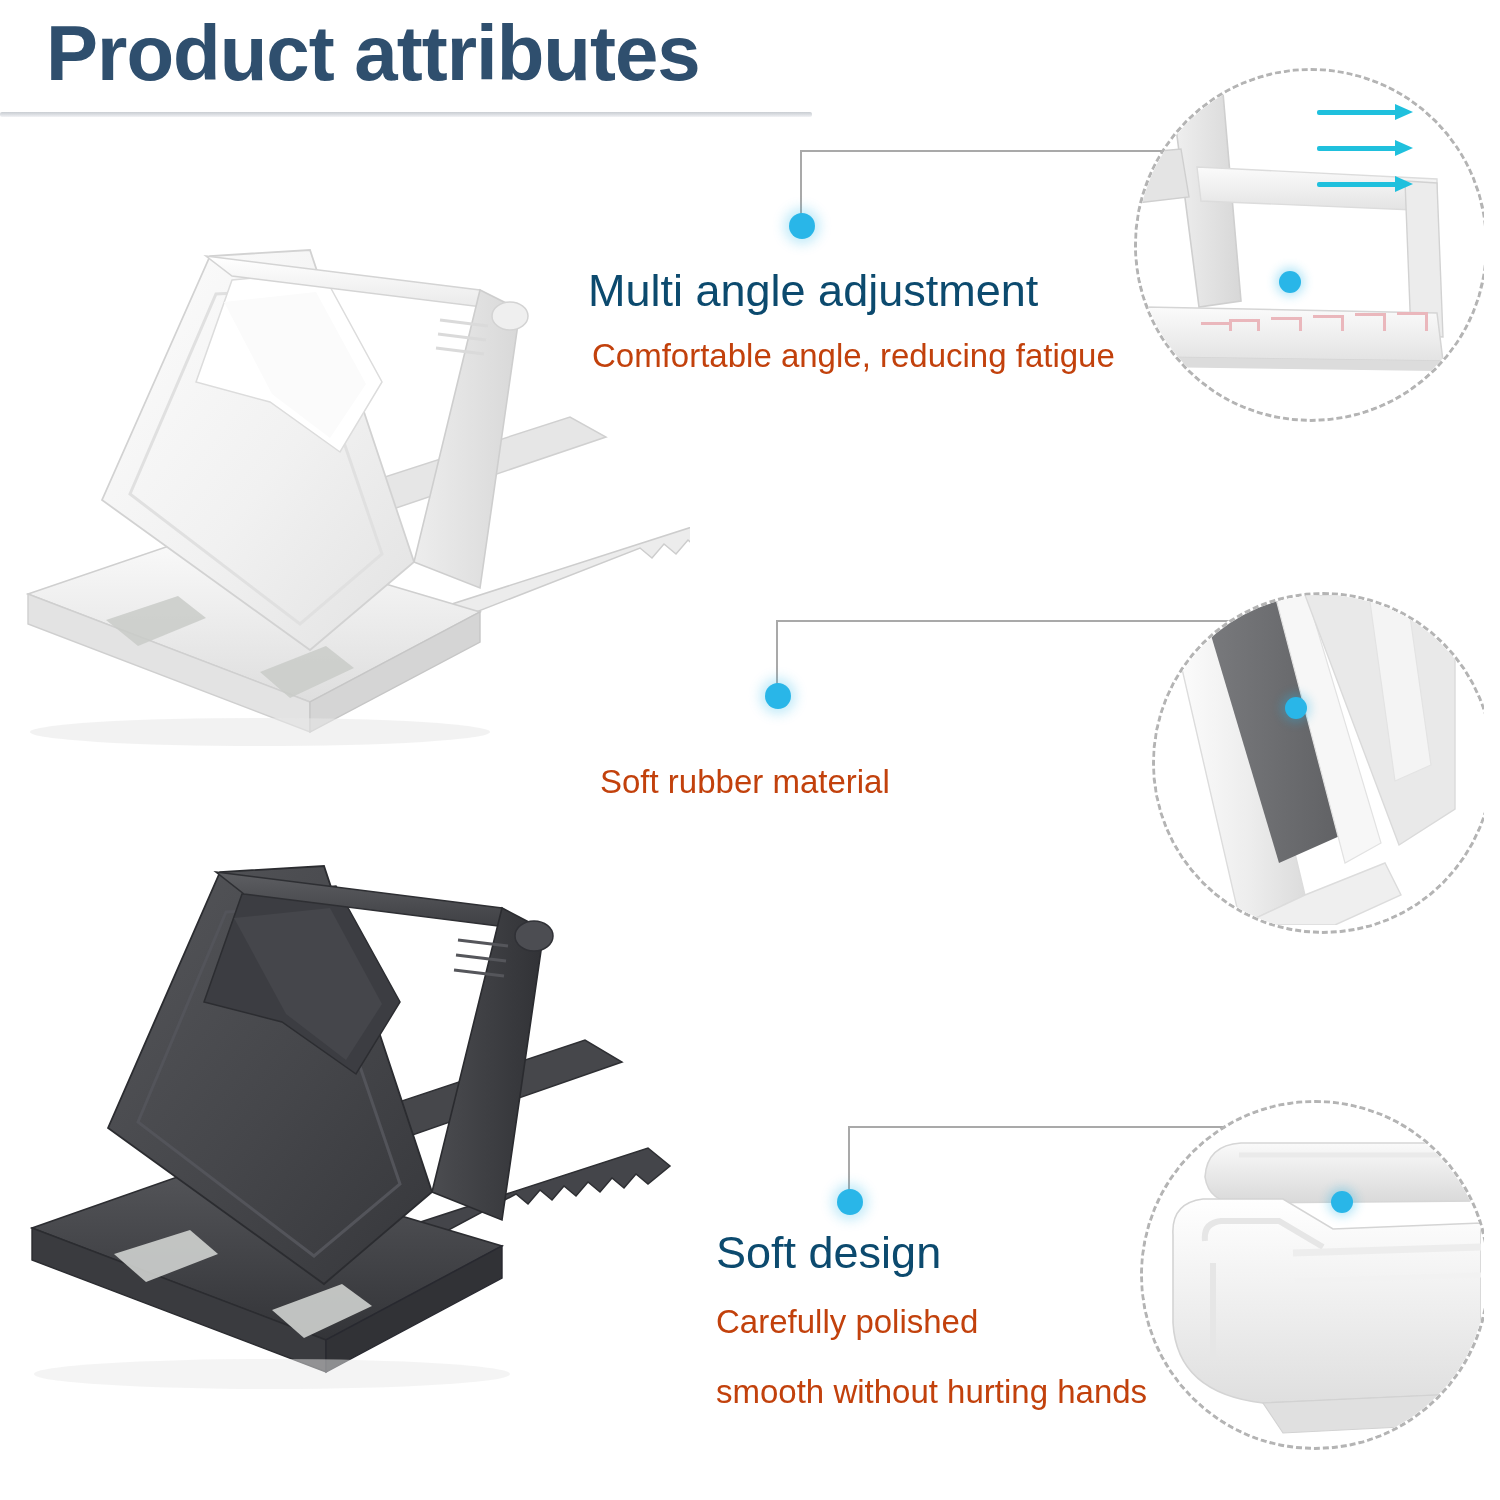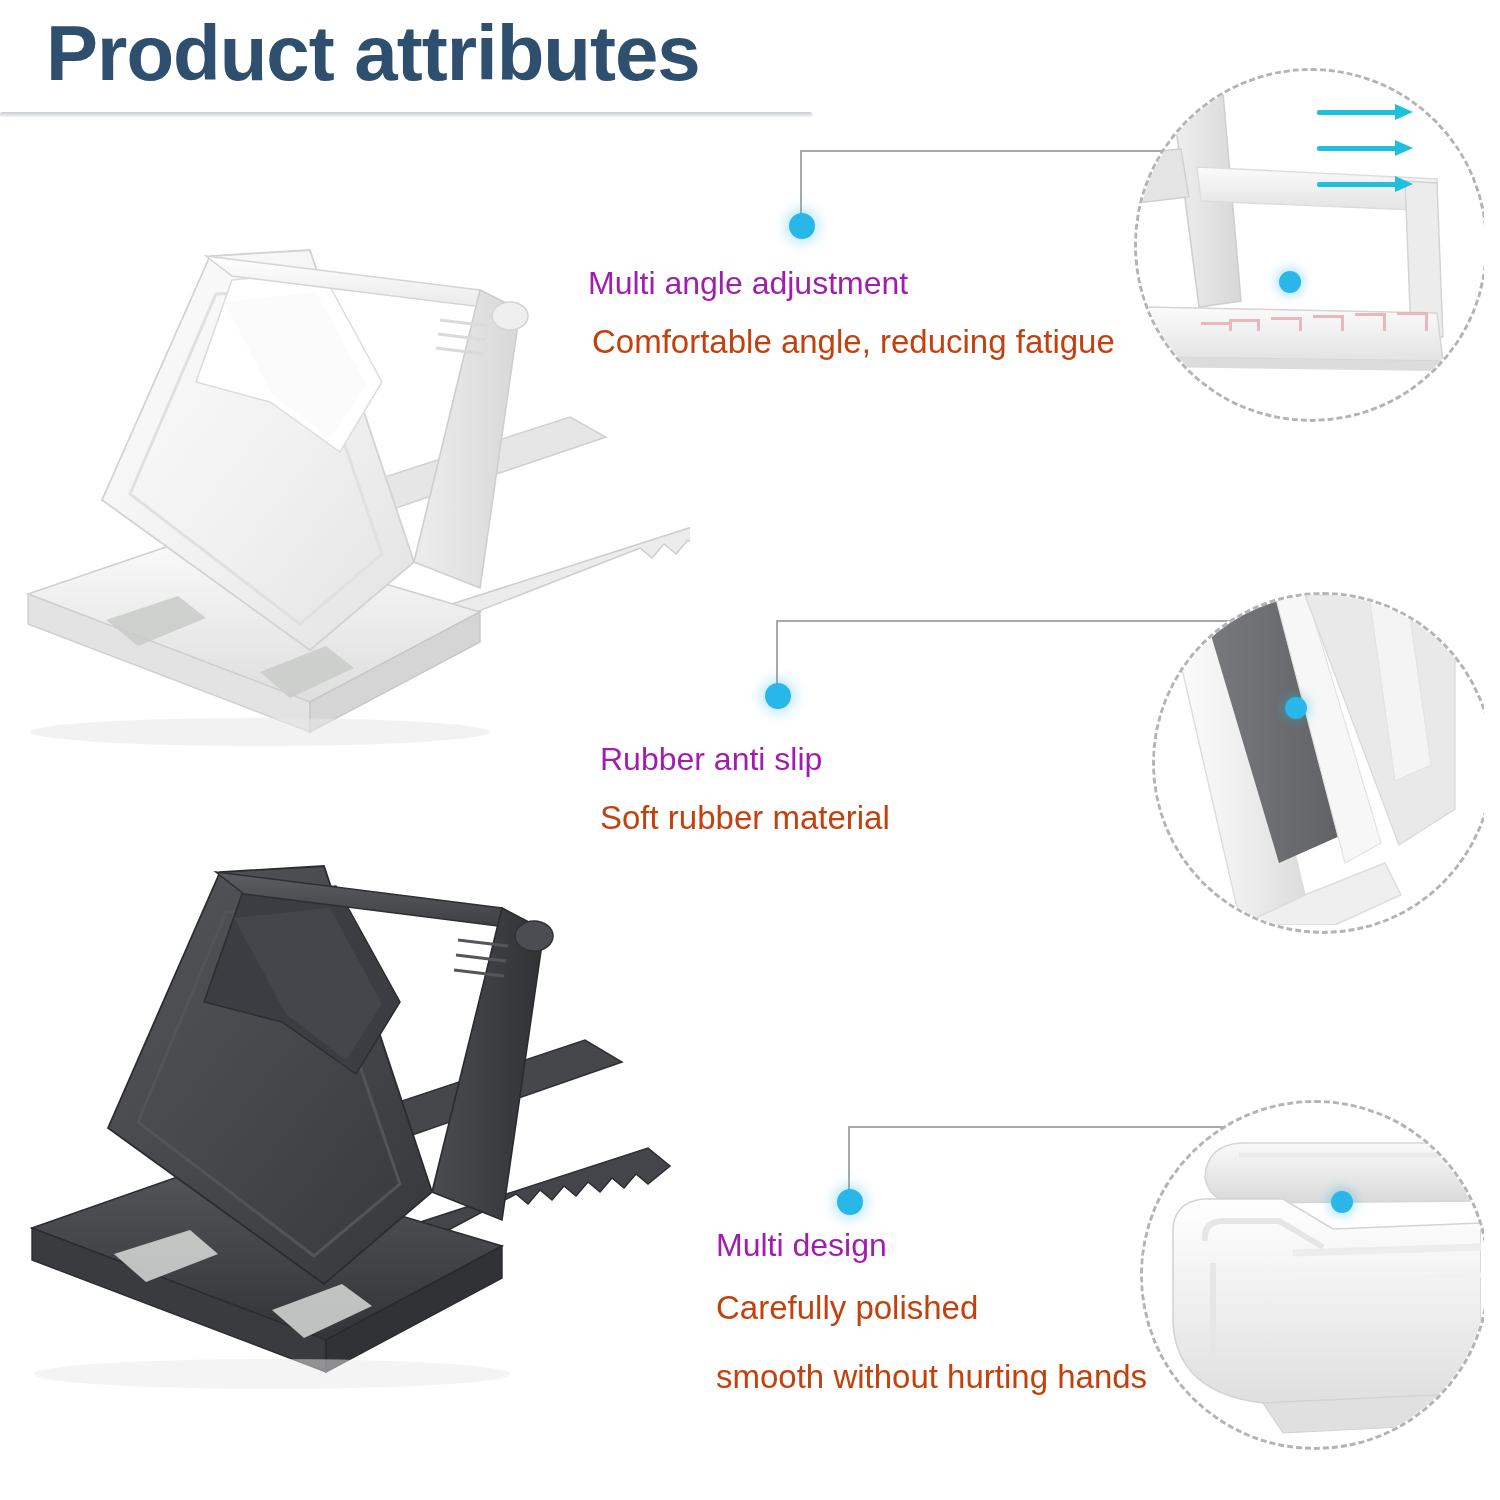--- a/index.html
+++ b/index.html
@@ -53,22 +53,22 @@
   .product-photo {
     position: absolute;
   }
   .photo-white { left: 10px; top: 232px; width: 680px; height: 540px; }
   .photo-black { left: 10px; top: 840px; width: 700px; height: 580px; }
 
   
   .callout { position: absolute; }
   .callout-title {
     font-family: "Liberation Sans", sans-serif;
-    font-size: 32px;
-    color: #a21caf;
+    font-size: 45px;
+    color: #0c4a6e;
     line-height: 1.12;
     white-space: nowrap;
   }
   .callout-sub {
     font-family: "Liberation Sans", sans-serif;
     font-size: 33px;
     color: #c2410c;
     line-height: 1.55;
     white-space: nowrap;
   }
@@ -344,21 +344,20 @@
     <div class="dot sm" style="left:142px; top:200px;"></div>
   </div>
 
   <div class="leader" style="left:776px; top:620px; width:456px; height:88px;">
     <div class="lead-h" style="width:456px;"></div>
     <div class="lead-v" style="height:72px;"></div>
   </div>
   <div class="dot" style="left:765px; top:683px;"></div>
 
   <div class="callout c2">
-    <div class="callout-title">Rubber anti slip</div>
     <div class="callout-sub">Soft rubber material</div>
   </div>
 
   <div class="detail-circle dc2">
     <svg width="330" height="330" viewBox="0 0 330 330">
       <defs>
         <linearGradient id="d2a" x1="0" y1="0" x2="1" y2="0">
           <stop offset="0%" stop-color="#ffffff"></stop>
           <stop offset="60%" stop-color="#ededed"></stop>
           <stop offset="100%" stop-color="#dcdcdc"></stop>
@@ -384,21 +383,21 @@
     <div class="dot sm" style="left:130px; top:102px;"></div>
   </div>
 
   <div class="leader" style="left:848px; top:1126px; width:396px; height:88px;">
     <div class="lead-h" style="width:396px;"></div>
     <div class="lead-v" style="height:72px;"></div>
   </div>
   <div class="dot" style="left:837px; top:1189px;"></div>
 
   <div class="callout c3">
-    <div class="callout-title">Multi design</div>
+    <div class="callout-title">Soft design</div>
     <div class="callout-sub">Carefully polished</div>
     <div class="callout-sub">smooth without hurting hands</div>
   </div>
 
   <div class="detail-circle dc3">
     <svg width="338" height="338" viewBox="0 0 338 338">
       <defs>
         <linearGradient id="d3a" x1="0" y1="0" x2="0" y2="1">
           <stop offset="0%" stop-color="#ffffff"></stop>
           <stop offset="45%" stop-color="#f1f1f1"></stop>

